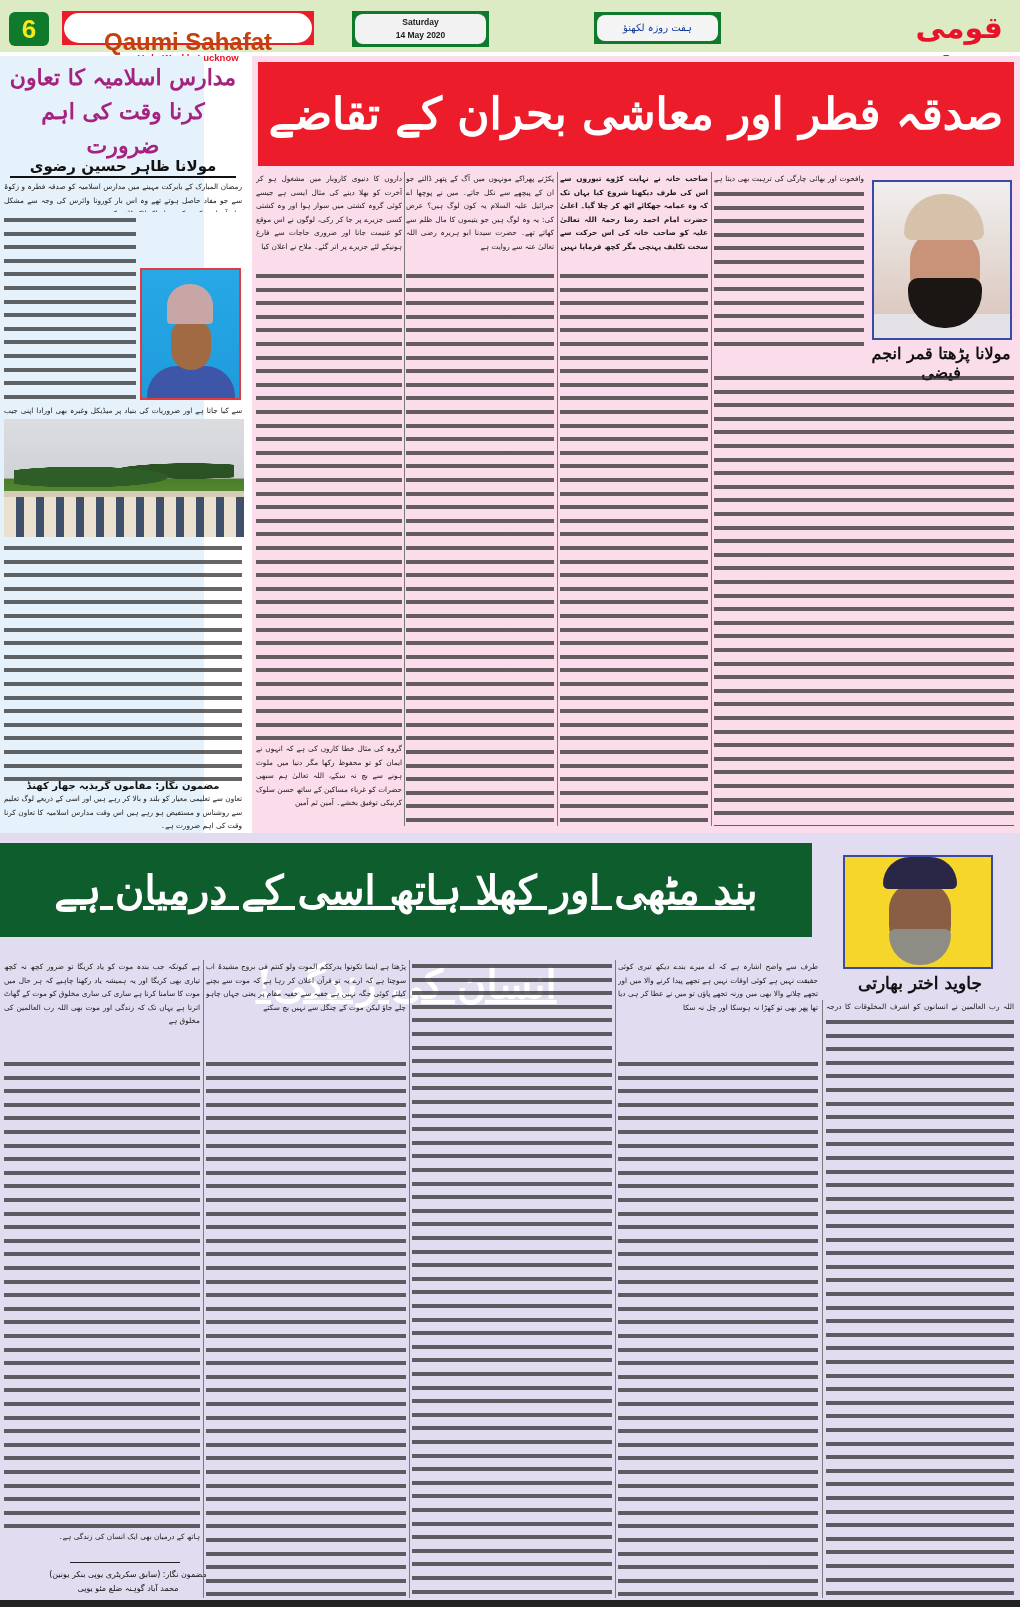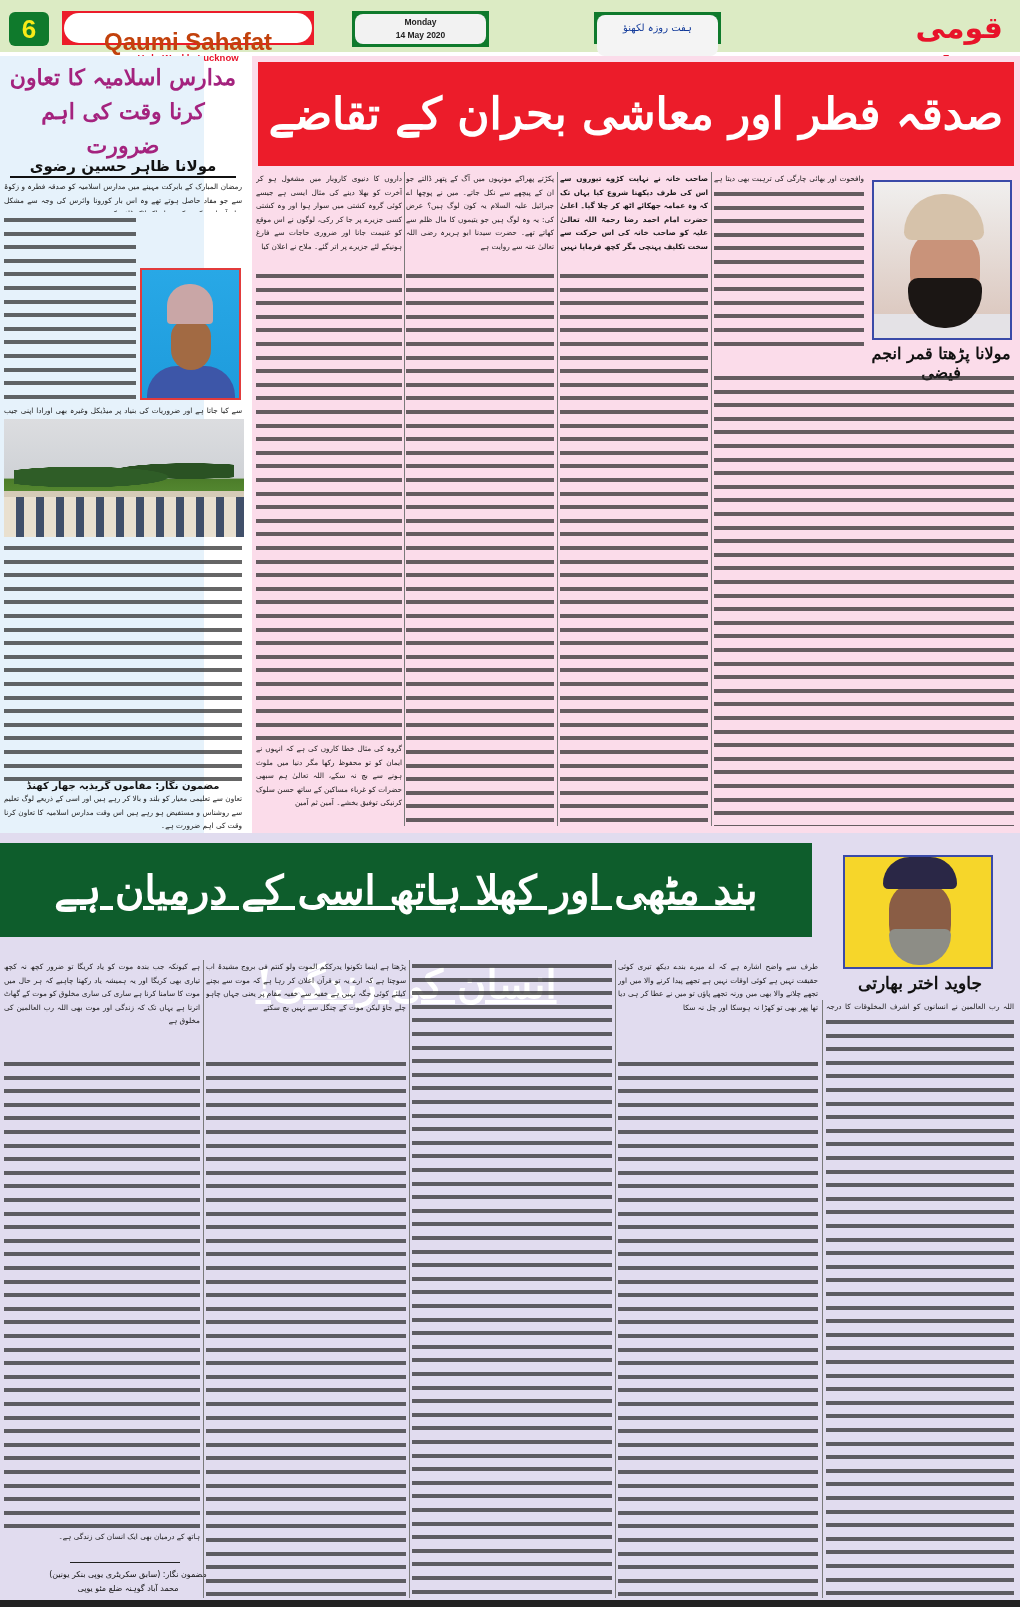--- a/index.html
+++ b/index.html
@@ -8,21 +8,21 @@
   
   .masthead { position:absolute; left:0; top:0; width:1020px; height:52px; background:#dcebc4; border-bottom:3px solid #ffffff; }
   .page-no { position:absolute; left:9px; top:12px; width:40px; height:34px; background:#0f7a2c; border-radius:6px; color:#f8ea18; font:bold 26px "Liberation Sans", sans-serif; text-align:center; line-height:34px; }
   .brand { position:absolute; left:62px; top:11px; width:252px; height:34px; background:#ec1c2a; box-sizing:border-box; padding:2px; }
   .brand-inner { background:#fff; border-radius:18px; height:30px; text-align:center; }
   .brand-title { display:block; color:#c2410c; font:900 24px "Liberation Sans", sans-serif; line-height:22px; padding-top:18px; }
   .brand-sub { display:block; color:#e8132a; font:bold 9.5px "Liberation Sans", sans-serif; line-height:9px; }
   .datebox { position:absolute; left:352px; top:11px; width:137px; height:36px; background:#0f7a2c; padding:3px; box-sizing:border-box; }
   .datebox-inner { background:#f2f2f2; border-radius:8px; height:30px; text-align:center; font:bold 8.5px "Liberation Sans", sans-serif; color:#222; line-height:13px; padding-top:2px; box-sizing:border-box; }
   .weeklybox { position:absolute; left:594px; top:12px; width:127px; height:32px; background:#0f7a2c; padding:3px; box-sizing:border-box; }
-  .weeklybox-inner { background:#f4f4f4; border-radius:8px; height:41px; text-align:center; font:10px "DejaVu Serif", serif; color:#123a9a; line-height:26px; }
+  .weeklybox-inner { background:#f4f4f4; border-radius:8px; height:26px; text-align:center; font:10px "DejaVu Serif", serif; color:#123a9a; line-height:26px; }
   .urdu-brand { position:absolute; left:798px; top:8px; width:205px; height:40px; text-align:right; direction:rtl; color:#e8132a; font:bold 30px "DejaVu Sans", sans-serif; line-height:40px; }
 
   
   .left-panel { position:absolute; left:0; top:56px; width:204px; height:777px; background:#e6f2fb; }
   .lp-title { position:absolute; left:4px; top:4px; width:238px; text-align:center; direction:rtl; color:#a4237e; font:bold 22px "DejaVu Serif", serif; line-height:34px; }
   .lp-author { position:absolute; left:10px; top:100px; width:226px; text-align:center; direction:rtl; font:bold 15px "DejaVu Sans", sans-serif; color:#111; border-bottom:2px solid #111; line-height:20px; }
   .lp-photo { position:absolute; left:140px; top:212px; width:101px; height:132px; border:2px solid #e23b3b; box-sizing:border-box; background:linear-gradient(#28a8e6,#1e9bdc); overflow:hidden; }
   .lp-photo .cap { position:absolute; left:25px; top:14px; width:46px; height:40px; background:#c9a6a6; border-radius:22px 22px 4px 4px; }
   .lp-photo .face { position:absolute; left:29px; top:50px; width:40px; height:50px; background:#a26a43; border-radius:18px 18px 22px 22px; }
   .lp-photo .body { position:absolute; left:5px; top:96px; width:88px; height:40px; background:#3d56a8; border-radius:30px 30px 0 0; }
@@ -64,21 +64,21 @@
 <div class="masthead">
   <div class="page-no">6</div>
   <div class="brand">
     <div class="brand-inner">
       <span class="brand-title">Qaumi Sahafat</span>
       <span class="brand-sub">Urdu Weekly Lucknow</span>
     </div>
   </div>
   <div class="datebox">
     <div class="datebox-inner">
-      <div>Monday</div>
+      <div>Saturday</div>
       <div>14 May 2020</div>
     </div>
   </div>
   <div class="weeklybox">
     <div class="weeklybox-inner">ہفت روزہ لکھنؤ</div>
   </div>
   <div class="urdu-brand">قومی صحافت</div>
 </div>
 
 <div class="left-panel">

